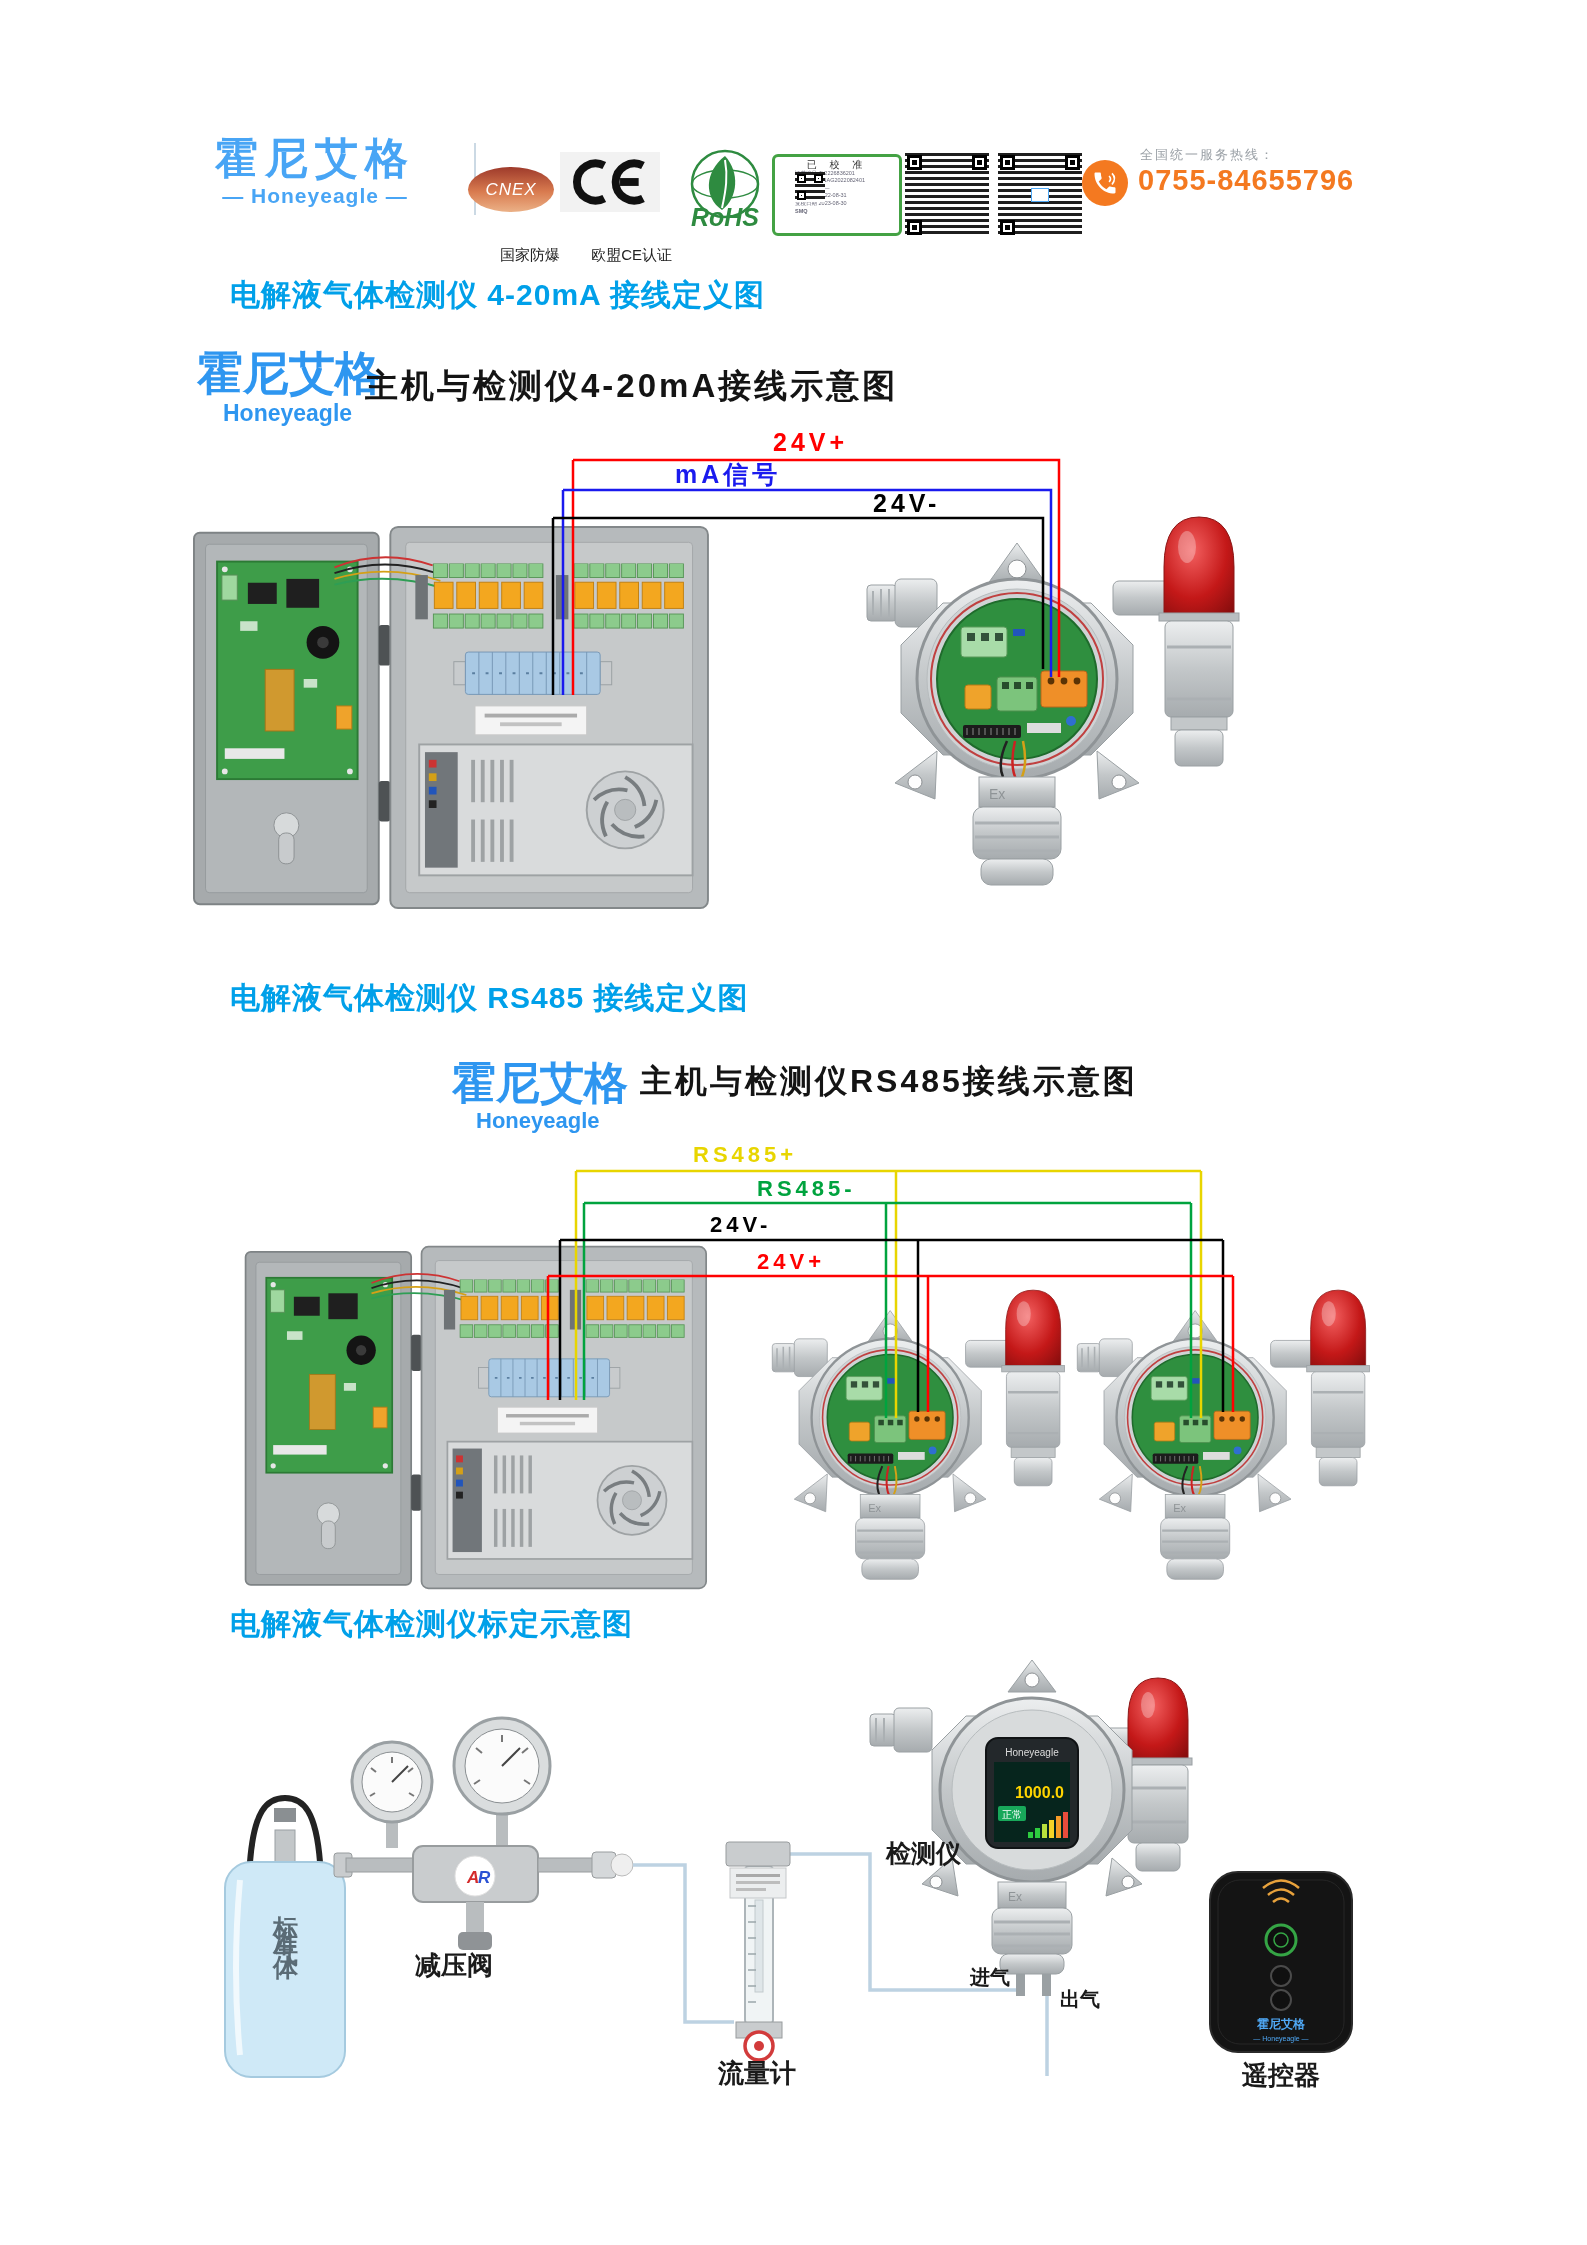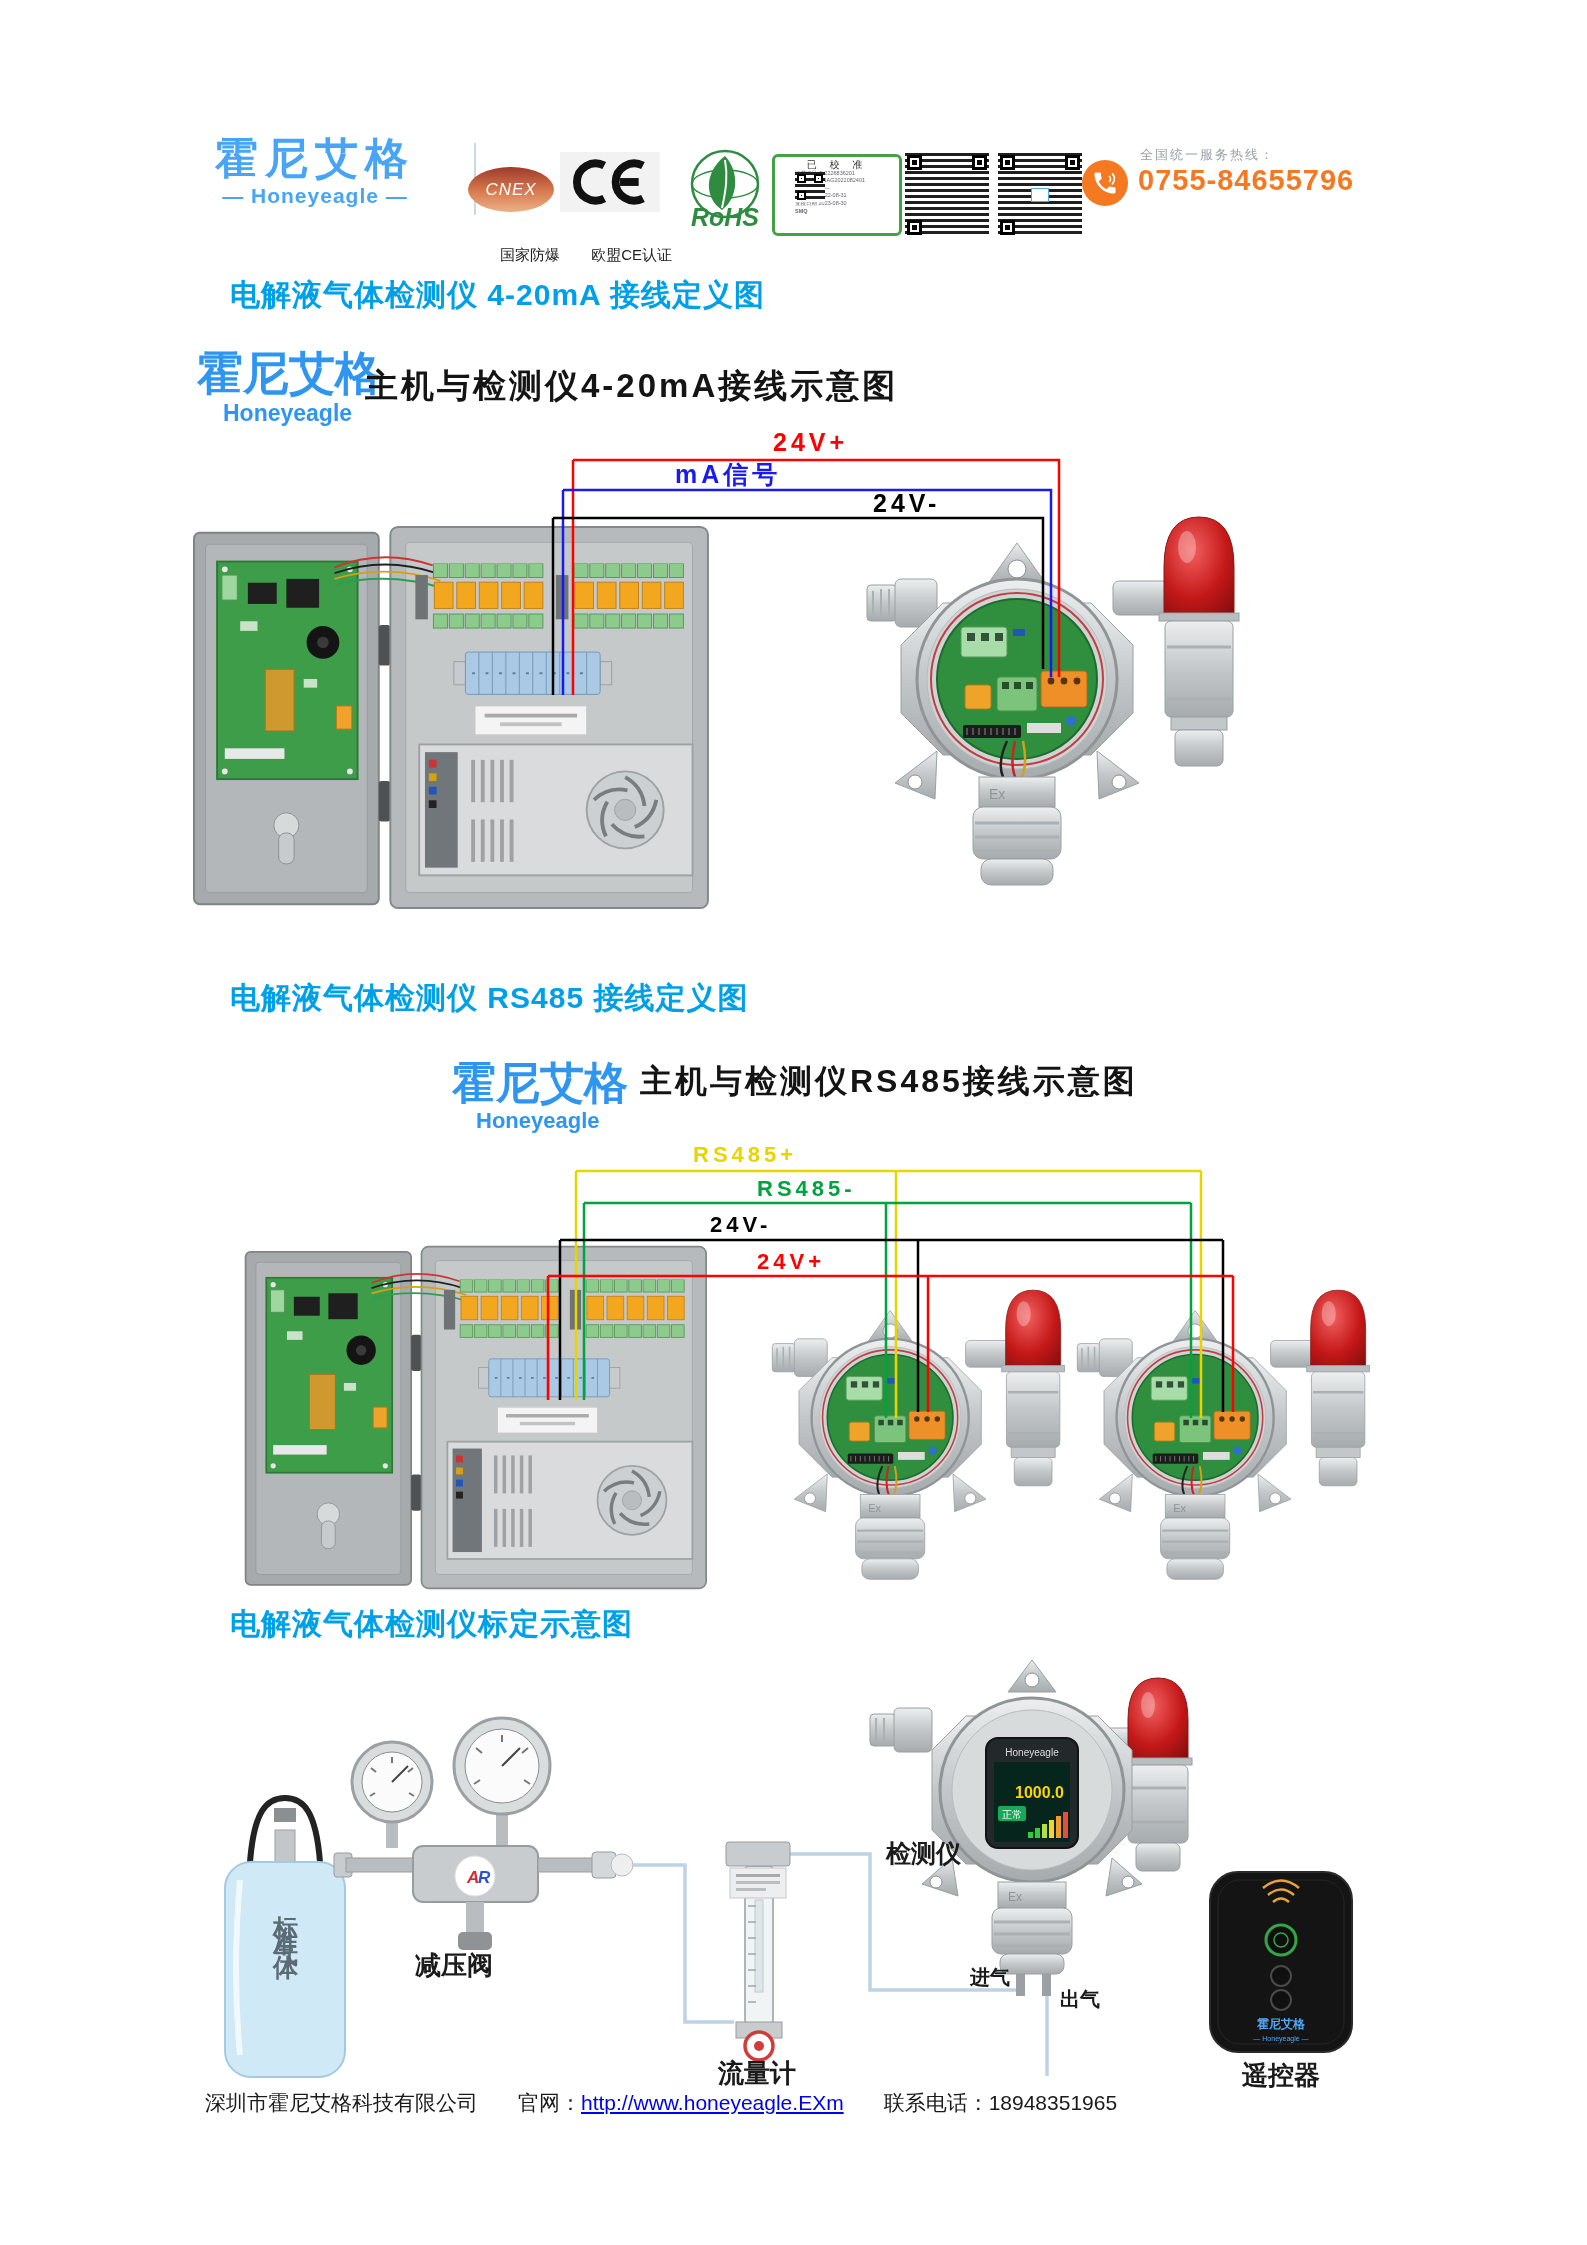--- a/index.html
+++ b/index.html
@@ -487,19 +487,14 @@
       <circle cx="1111" cy="326" r="10" fill="#101010" stroke="#4A4A4A" stroke-width="2"></circle>
       <circle cx="1111" cy="350" r="10" fill="#101010" stroke="#4A4A4A" stroke-width="2"></circle>
       <text x="1111" y="378" text-anchor="middle" font-size="12" font-weight="bold" fill="#4FA8F5">霍尼艾格</text>
       <text x="1111" y="391" text-anchor="middle" font-size="7" fill="#4FA8F5">— Honeyeagle —</text>
     </g>
     <text x="1072" y="434" font-size="26" class="plbl">遥控器</text>
   </svg>
 
   <div class="cyl-label">标准气体</div>
 
-  <div class="footer">
-    <span>深圳市霍尼艾格科技有限公司</span>
-    <span><span>官网：</span><span class="link">http://www.honeyeagle.EXm</span></span>
-    <span><span>联系电话：</span><span>18948351965</span></span>
-  </div>
 
 </div>
 
 </body></html>

